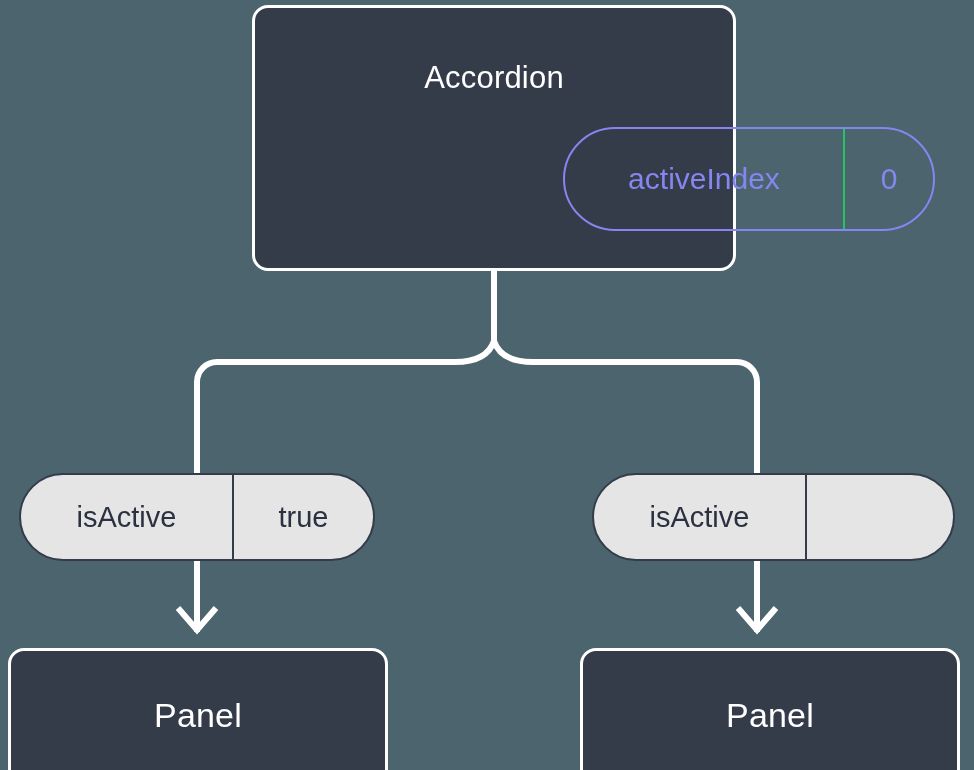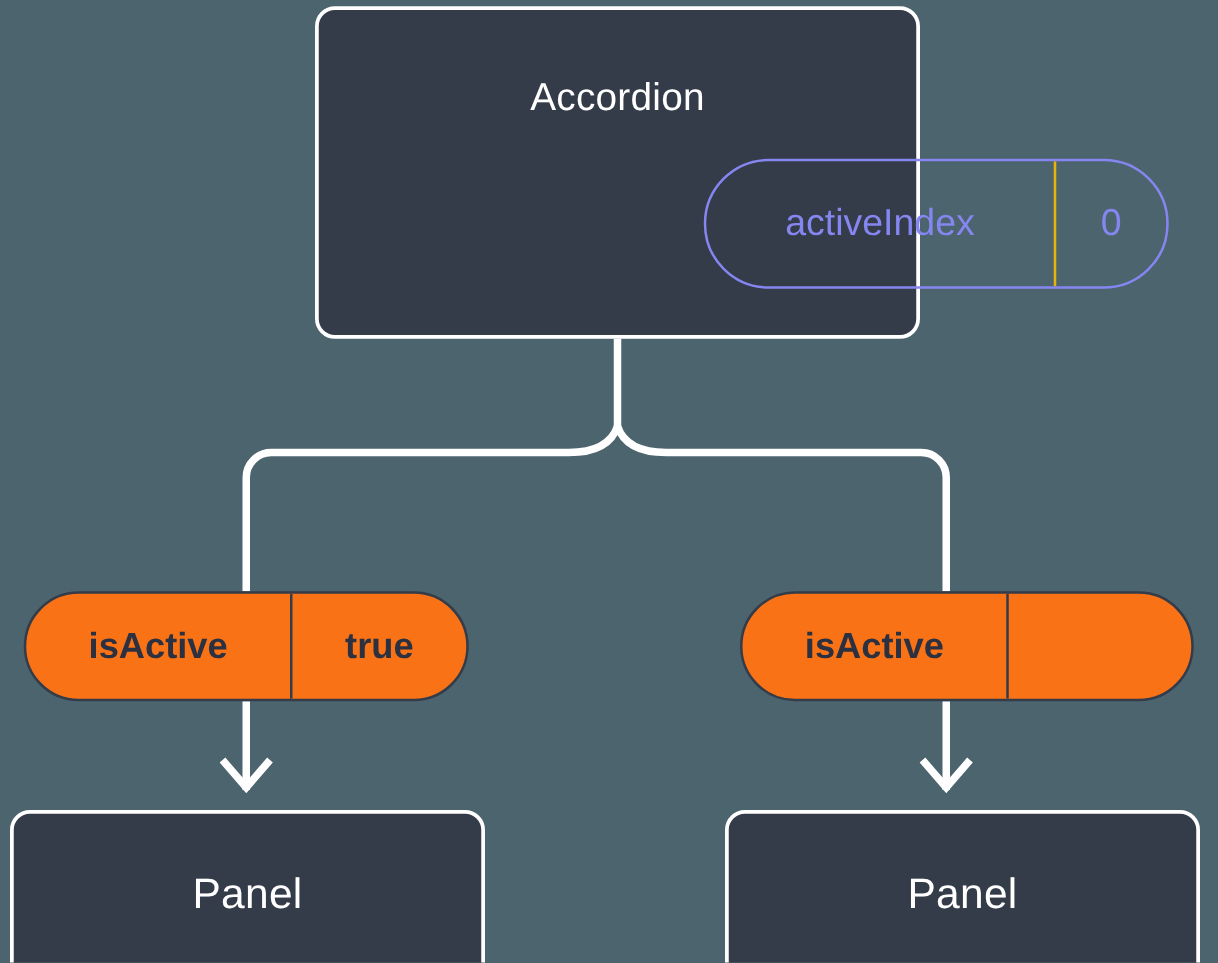--- a/index.html
+++ b/index.html
@@ -92,35 +92,34 @@
     top: 119px;
     width: 372px;
     height: 104px;
     border: 2px solid #8586ef;
     background: transparent;
   }
   #accordion-state-pill .pill-key {
     width: 278px;
     color: #8586ef;
     font-size: 30px;
-    border-right: 2px solid #eab308;
+    border-right: 2px solid #22c55e;
   }
   #accordion-state-pill .pill-val {
     flex: 1;
     color: #8586ef;
     font-size: 30px;
   }
 
   
   .pill-solid {
     height: 88px;
     top: 473px;
-    background: #f97316;
+    background: #e5e5e5;
     border: 2px solid #343b49;
-    font-weight: bold;
   }
   .pill-solid .pill-key,
   .pill-solid .pill-val {
     color: #2b3140;
     font-size: 29px;
   }
   .pill-solid .pill-key {
     border-right: 2px solid #343b49;
   }
 

